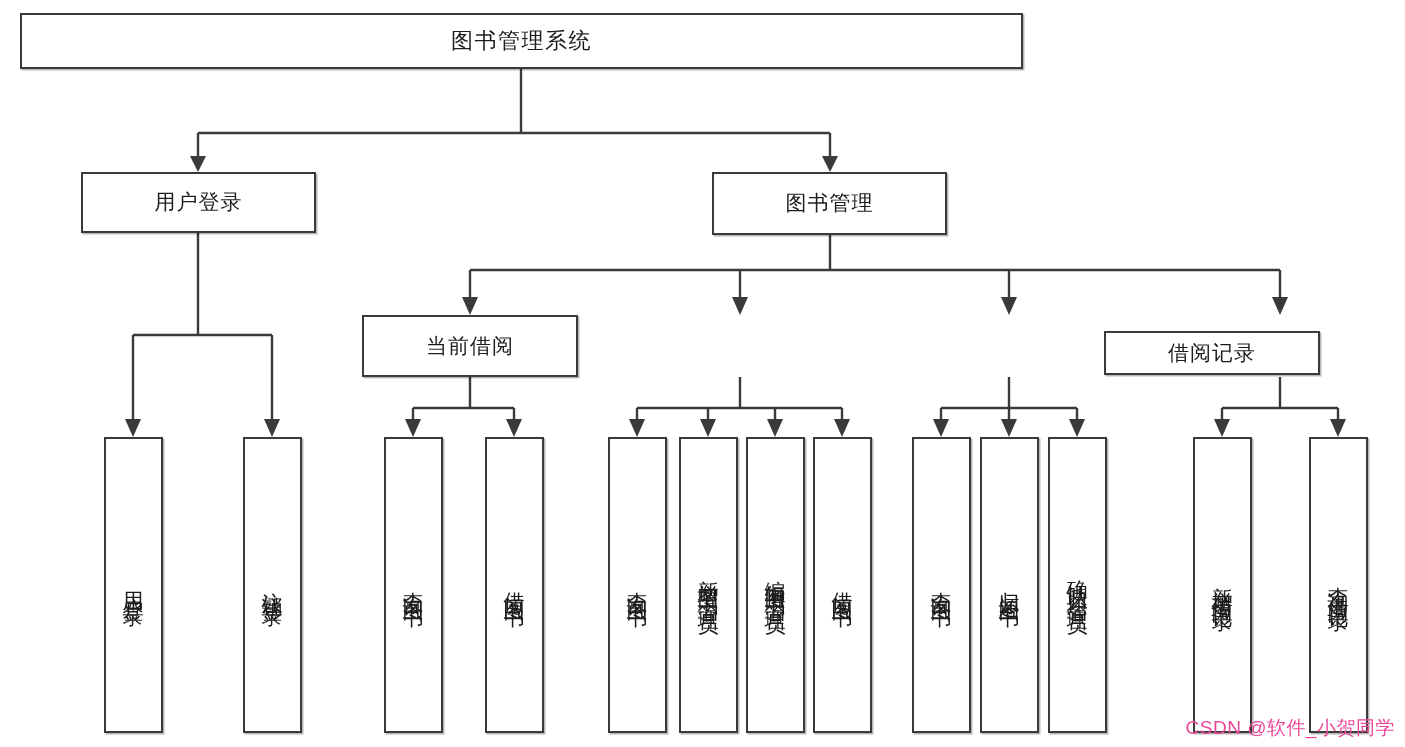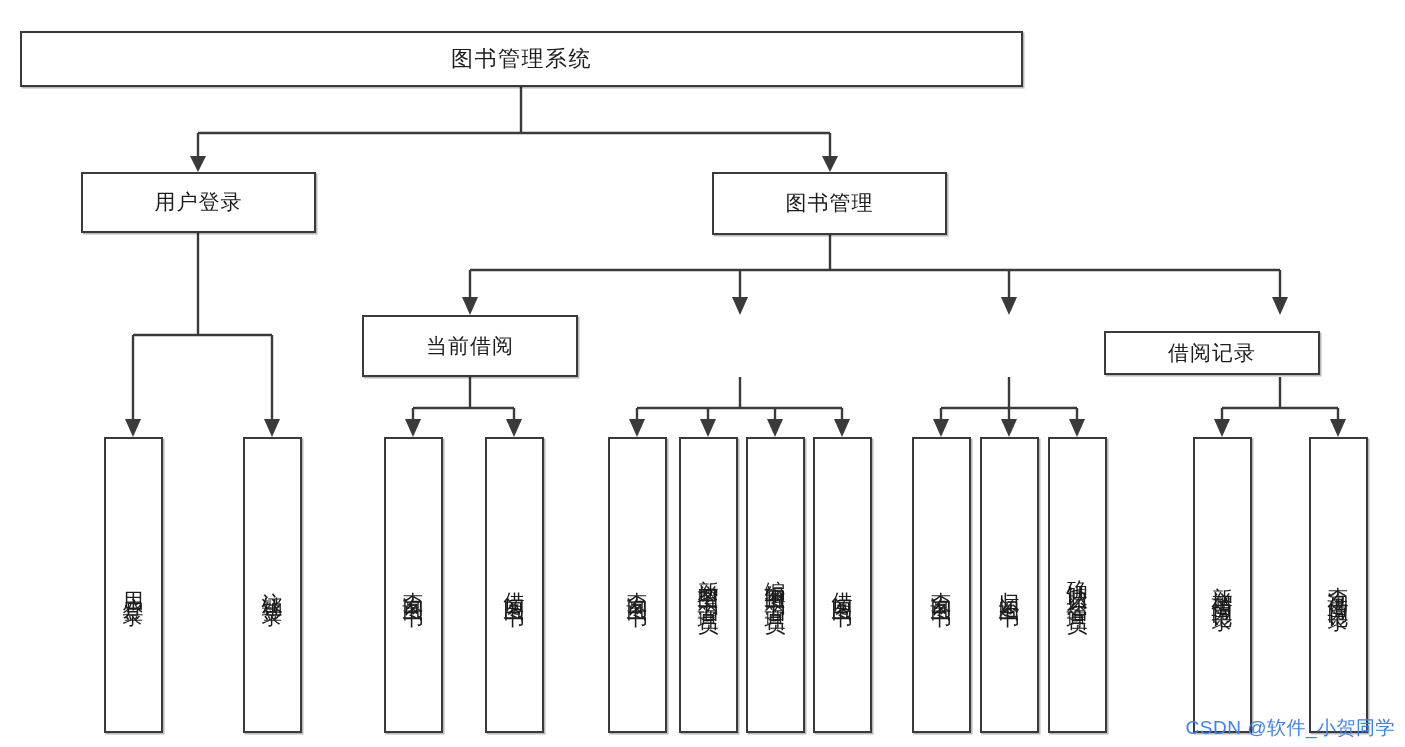--- a/index.html
+++ b/index.html
@@ -76,21 +76,21 @@
   #wires polygon.arrow {
     fill: #3a3a3a;
     stroke: none;
   }
   
   #watermark {
     position: absolute;
     right: 10px;
     bottom: 6px;
     font-size: 19px;
-    color: #3b82f6;
+    color: #ec4899;
     letter-spacing: 0.5px;
     white-space: nowrap;
     user-select: none;
   }
 </style>
 </head>
 <body>
 
 <div id="canvas">
 
@@ -151,21 +151,21 @@
     <polygon class="arrow" points="1069,419 1085,419 1077,437"></polygon>
 
     <line x1="1280" y1="377" x2="1280" y2="408"></line>
     <line x1="1222" y1="408" x2="1338" y2="408"></line>
     <line x1="1222" y1="408" x2="1222" y2="421"></line>
     <line x1="1338" y1="408" x2="1338" y2="421"></line>
     <polygon class="arrow" points="1214,419 1230,419 1222,437"></polygon>
     <polygon class="arrow" points="1330,419 1346,419 1338,437"></polygon>
   </svg>
 
-  <div class="node h root" style="left:20px; top:31px; width:1003px; height:56px;">
+  <div class="node h root" style="left:20px; top:13px; width:1003px; height:56px;">
     <span class="label">图书管理系统</span>
   </div>
 
   <div class="node h" style="left:81px; top:172px; width:235px; height:61px;">
     <span class="label">用户登录</span>
   </div>
   <div class="node h" style="left:712px; top:172px; width:235px; height:63px;">
     <span class="label">图书管理</span>
   </div>
 

